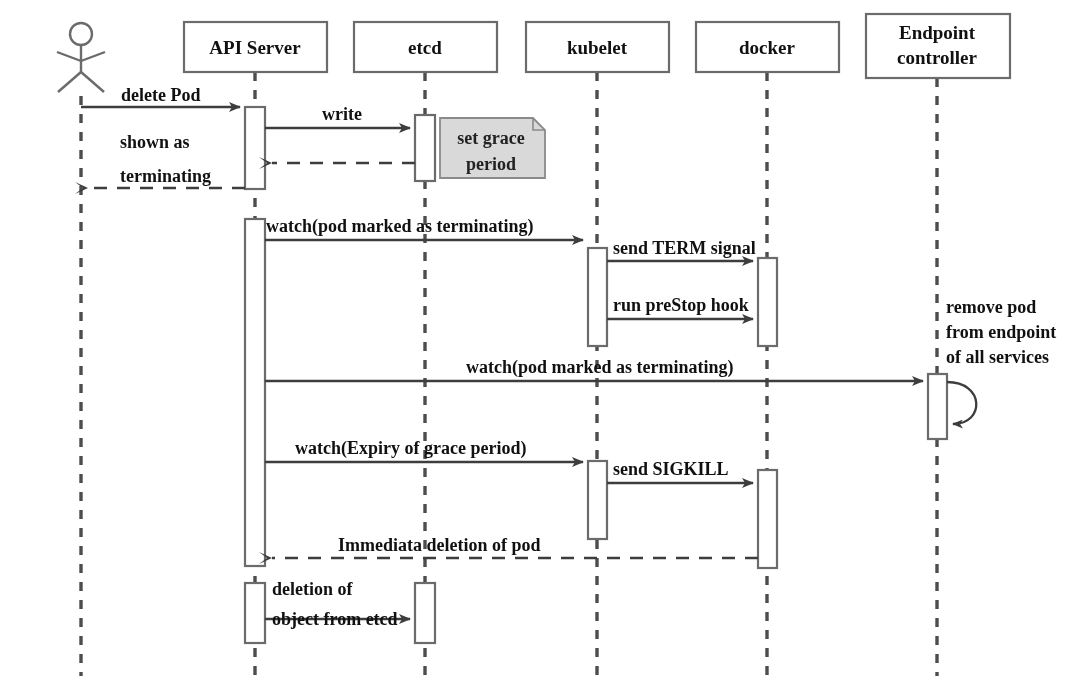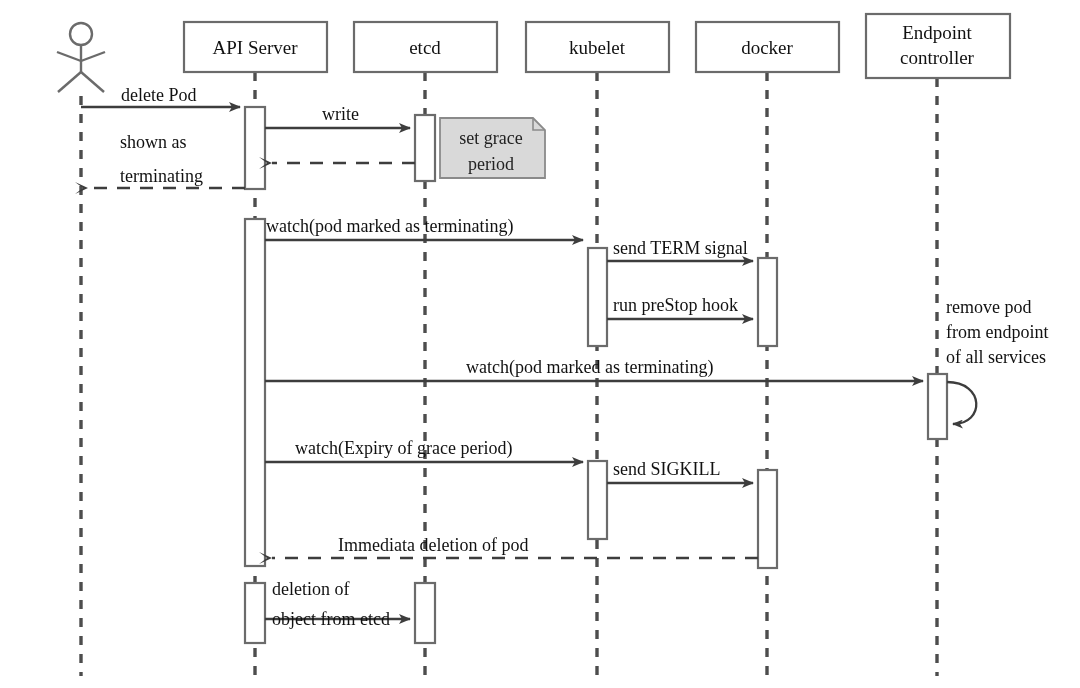--- a/index.html
+++ b/index.html
@@ -1,18 +1,18 @@
 <!DOCTYPE html>
 <html><head>
 <meta charset="utf-8">
 <style>
   html,body{margin:0;padding:0;background:#ffffff;}
   body{width:1080px;height:688px;overflow:hidden;
        font-family:"Liberation Serif","DejaVu Serif",serif;color:#1a1a1a;}
-  #stage{position:relative;width:1080px;height:688px;}
+  #stage{position:relative;width:1080px;height:688px;font-weight:bold;}
   svg#diagram{position:absolute;left:0;top:0;width:1080px;height:688px;}
   .hdr-label{font-size:19px;fill:#111;text-anchor:middle;
              font-family:"Liberation Serif","DejaVu Serif",serif;}
   .msg-label{font-size:18px;fill:#111;
              font-family:"Liberation Serif","DejaVu Serif",serif;}
   .note-label{font-size:18px;fill:#222;text-anchor:middle;
              font-family:"Liberation Serif","DejaVu Serif",serif;}
 </style>
 </head>
 <body>

